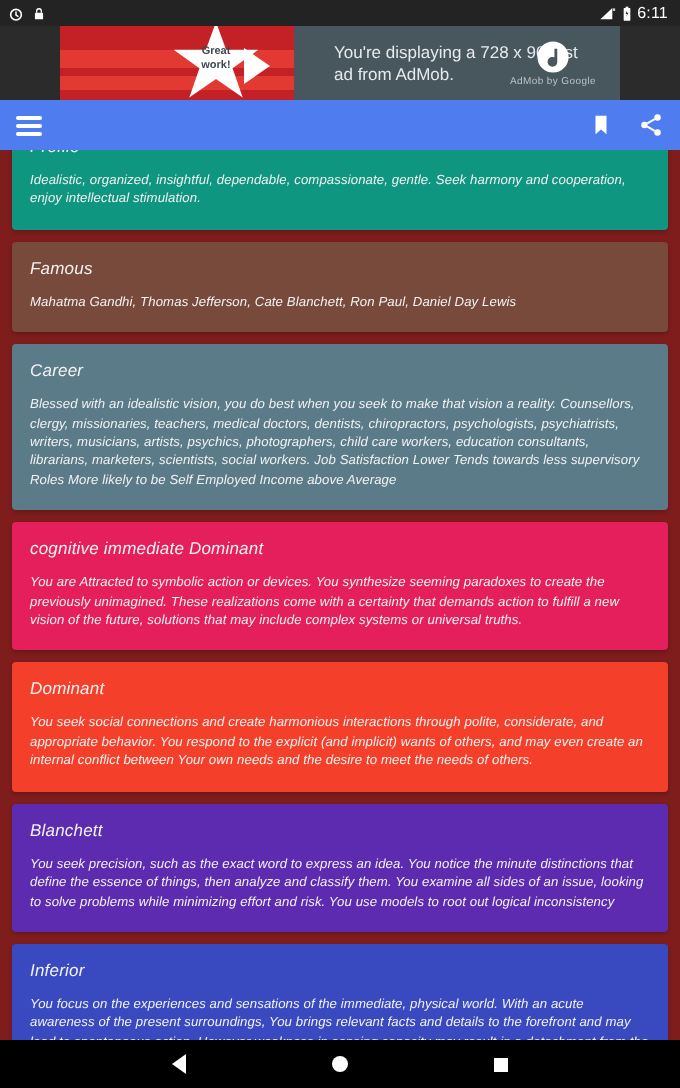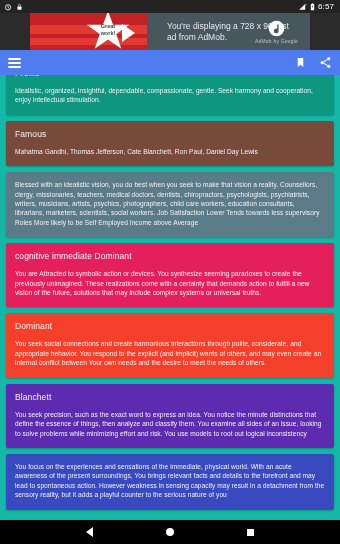--- a/index.html
+++ b/index.html
@@ -165,22 +165,23 @@
     width: 13px;
     height: 2px;
     background: #ffffff;
     border-radius: 1px;
   }
 
   
   .content {
     flex: 1 1 auto;
     overflow-y: auto;
-    background: #14b8a6;
+    background: #7f1d1d;
     padding: 0 6px 4px 6px;
+    font-style: italic;
   }
   .card {
     border-radius: 2px;
     margin-bottom: 6px;
     padding: 8px 9px 10px 9px;
     box-shadow: 0 1px 2px rgba(0,0,0,0.22);
     color: #ffffff;
   }
   .card.first {
     margin-top: -11px;
@@ -245,21 +246,21 @@
     <div class="sb-right">
       <svg class="sb-ico" width="9" height="8" viewBox="0 0 24 24">
         <path d="M2 20 L20 3 L20 20 Z" fill="#ffffff"></path>
         <path d="M21 4 l3 3 M24 4 l-3 3" stroke="#ffffff" stroke-width="1.6"></path>
       </svg>
       <svg class="sb-ico" width="5" height="8" viewBox="0 0 12 24">
         <rect x="4" y="1" width="4" height="2" fill="#ffffff"></rect>
         <rect x="1" y="3" width="10" height="19" rx="1" fill="#ffffff"></rect>
         <path d="M6 7 l-2 5 h2 l-1 4 3 -6 h-2 z" fill="#232323"></path>
       </svg>
-      <span class="sb-clock">6:57</span>
+      <span class="sb-clock">6:11</span>
     </div>
   </div>
 
   <div class="adbanner">
     <div class="ad-inner">
       <div class="ad-left">
         <div class="stripe s1"></div>
         <div class="stripe s2"></div>
       </div>
       <div class="ad-right">
@@ -306,39 +307,41 @@
       <div class="card-title">Profile</div>
       <div class="card-body">Idealistic, organized, insightful, dependable, compassionate, gentle. Seek harmony and cooperation, enjoy intellectual stimulation.</div>
     </div>
 
     <div class="card" style="background:#774a3c">
       <div class="card-title">Famous</div>
       <div class="card-body">Mahatma Gandhi, Thomas Jefferson, Cate Blanchett, Ron Paul, Daniel Day Lewis</div>
     </div>
 
     <div class="card" style="background:#5b7b88">
+      <div class="card-title">Career</div>
       <div class="card-body">Blessed with an idealistic vision, you do best when you seek to make that vision a reality. Counsellors, clergy, missionaries, teachers, medical doctors, dentists, chiropractors, psychologists, psychiatrists, writers, musicians, artists, psychics, photographers, child care workers, education consultants, librarians, marketers, scientists, social workers. Job Satisfaction Lower Tends towards less supervisory Roles More likely to be Self Employed Income above Average</div>
     </div>
 
     <div class="card" style="background:#e51f5c">
       <div class="card-title">cognitive immediate Dominant</div>
       <div class="card-body">You are Attracted to symbolic action or devices. You synthesize seeming paradoxes to create the previously unimagined. These realizations come with a certainty that demands action to fulfill a new vision of the future, solutions that may include complex systems or universal truths.</div>
     </div>
 
     <div class="card" style="background:#f4402a">
       <div class="card-title">Dominant</div>
       <div class="card-body">You seek social connections and create harmonious interactions through polite, considerate, and appropriate behavior. You respond to the explicit (and implicit) wants of others, and may even create an internal conflict between Your own needs and the desire to meet the needs of others.</div>
     </div>
 
     <div class="card" style="background:#5d2bb0">
       <div class="card-title">Blanchett</div>
       <div class="card-body">You seek precision, such as the exact word to express an idea. You notice the minute distinctions that define the essence of things, then analyze and classify them. You examine all sides of an issue, looking to solve problems while minimizing effort and risk. You use models to root out logical inconsistency</div>
     </div>
 
     <div class="card" style="background:#3949c0">
+      <div class="card-title">Inferior</div>
       <div class="card-body">You focus on the experiences and sensations of the immediate, physical world. With an acute awareness of the present surroundings, You brings relevant facts and details to the forefront and may lead to spontaneous action. However weakness in sensing capacity may result in a detachment from the sensory reality, but it adds a playful counter to the serious nature of you</div>
     </div>
 
   </div>
 
   <div class="navbar">
     <div class="nav-back"></div>
     <div class="nav-home"></div>
     <div class="nav-recent"></div>
   </div>

